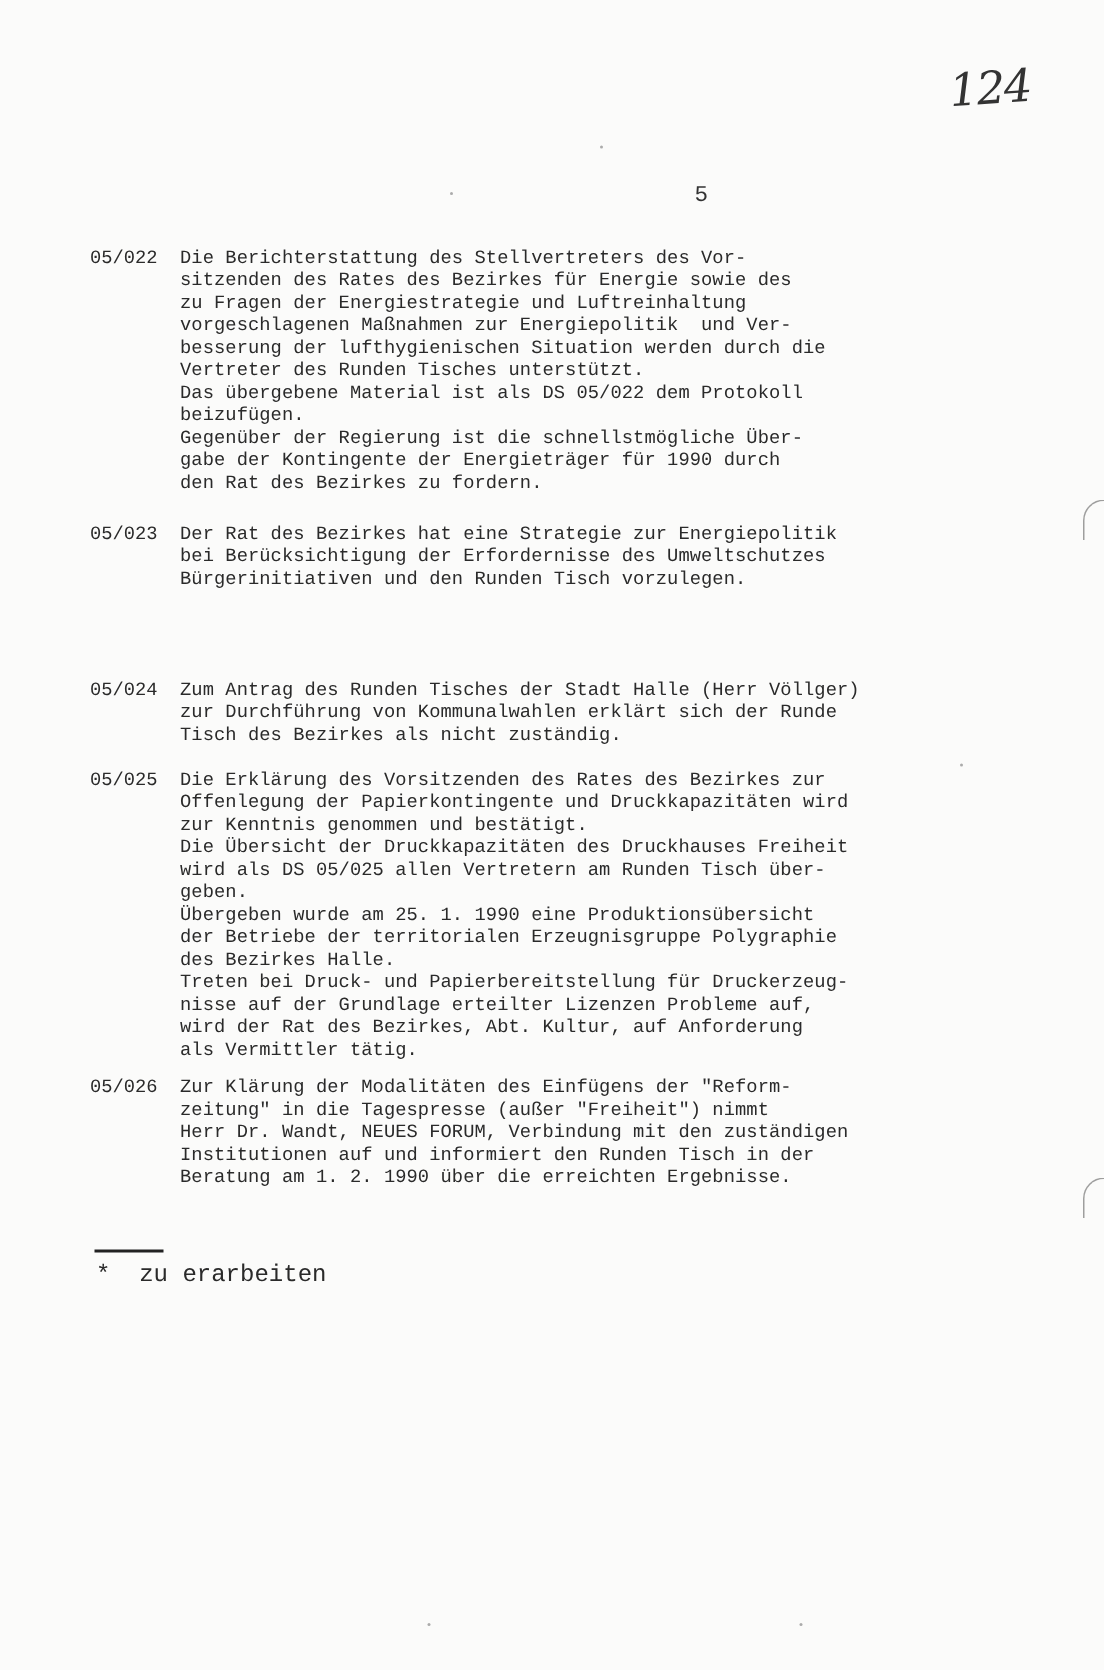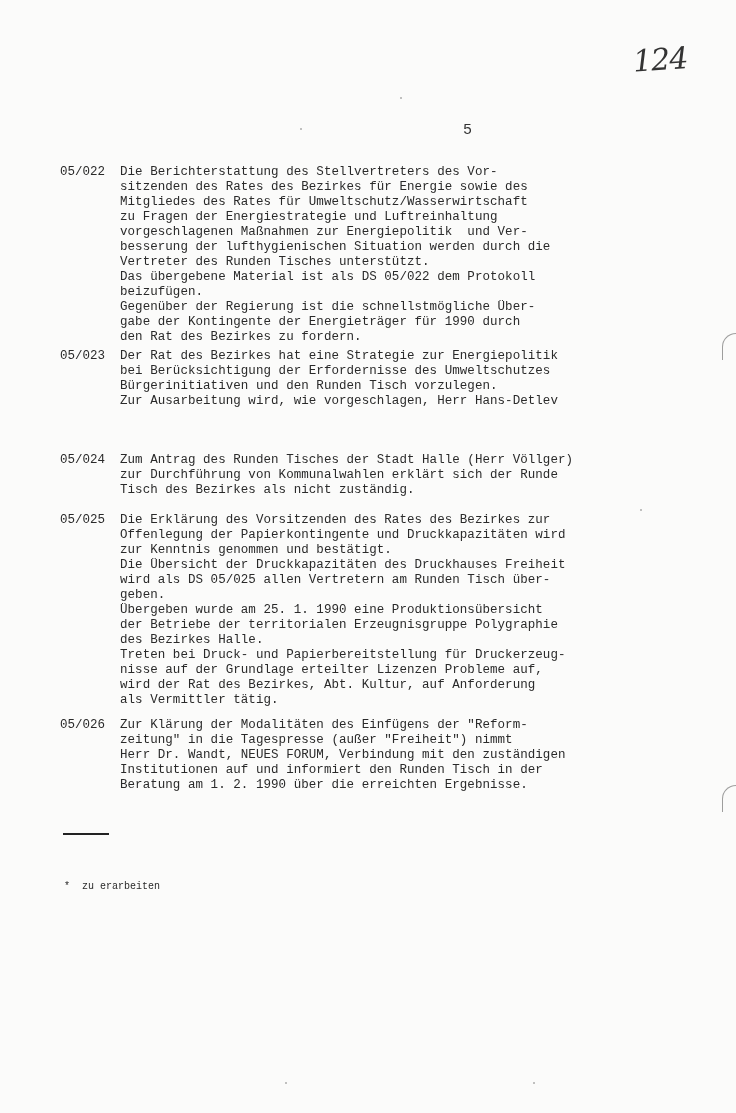--- a/index.html
+++ b/index.html
@@ -68,24 +68,23 @@
       left: 63px;
       top: 833px;
       width: 46px;
       height: 2px;
       background: #222;
     }
     .footnote {
       position: absolute;
       left: 64px;
       top: 843px;
-      font-size: 10px;
+      font-size: 16px;
       line-height: 15px;
       white-space: pre;
-      margin-top: 36px;
     }
     .margin-mark {
       position: absolute;
       width: 18px;
       height: 26px;
       border-left: 1.5px solid #777;
       border-top: 1.5px solid #777;
       border-radius: 14px 0 0 0;
       opacity: 0.7;
     }
@@ -105,42 +104,40 @@
   <div class="handwritten-number">124</div>
 
   <div class="page-number">5</div>
 
   <div class="item" style="top:145px;margin-top:20px;">
     <div class="item-row">
       <div class="item-label">05/022</div>
       <div class="item-lines">
         <div class="line">Die Berichterstattung des Stellvertreters des Vor-</div>
         <div class="line">sitzenden des Rates des Bezirkes für Energie sowie des</div>
-        <div class="line">Mitgliedes des Rates für Umweltschutz/Wasserwirtschaft</div>
         <div class="line">zu Fragen der Energiestrategie und Luftreinhaltung</div>
         <div class="line">vorgeschlagenen Maßnahmen zur Energiepolitik  und Ver-</div>
         <div class="line">besserung der lufthygienischen Situation werden durch die</div>
         <div class="line">Vertreter des Runden Tisches unterstützt.</div>
         <div class="line">Das übergebene Material ist als DS 05/022 dem Protokoll</div>
         <div class="line">beizufügen.</div>
         <div class="line">Gegenüber der Regierung ist die schnellstmögliche Über-</div>
         <div class="line">gabe der Kontingente der Energieträger für 1990 durch</div>
         <div class="line">den Rat des Bezirkes zu fordern.</div>
       </div>
     </div>
   </div>
 
   <div class="item" style="top:349px;">
     <div class="item-row">
       <div class="item-label">05/023</div>
       <div class="item-lines">
         <div class="line">Der Rat des Bezirkes hat eine Strategie zur Energiepolitik</div>
         <div class="line">bei Berücksichtigung der Erfordernisse des Umweltschutzes</div>
         <div class="line">Bürgerinitiativen und den Runden Tisch vorzulegen.</div>
-        <div class="line">Zur Ausarbeitung wird, wie vorgeschlagen, Herr Hans-Detlev</div>
       </div>
     </div>
   </div>
 
   <div class="item" style="top:453px;">
     <div class="item-row">
       <div class="item-label">05/024</div>
       <div class="item-lines">
         <div class="line">Zum Antrag des Runden Tisches der Stadt Halle (Herr Völlger)</div>
         <div class="line">zur Durchführung von Kommunalwahlen erklärt sich der Runde</div>

